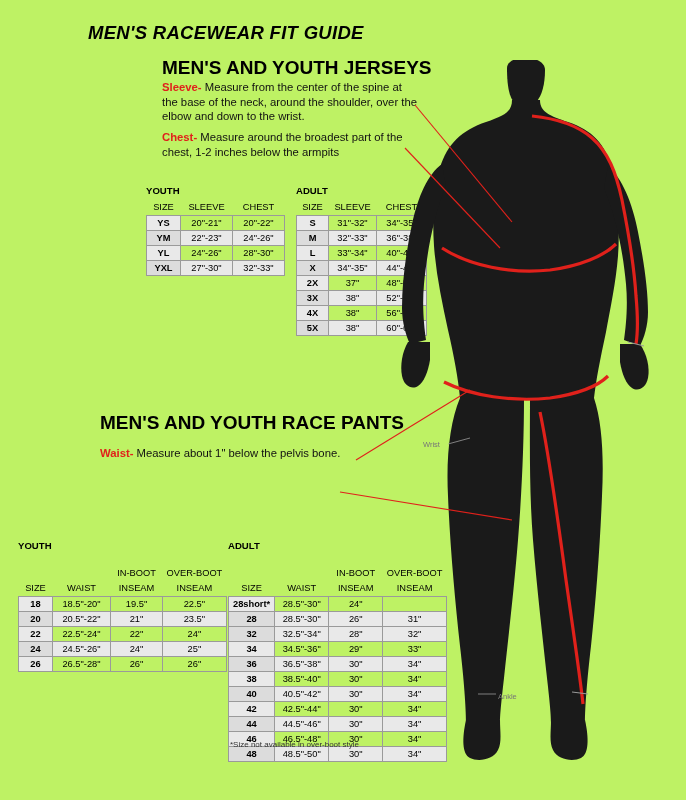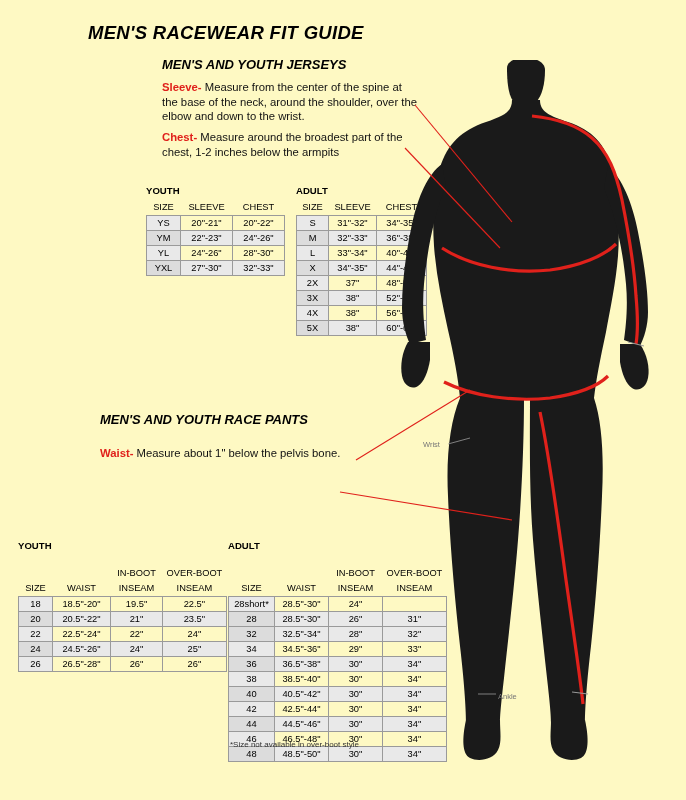--- a/index.html
+++ b/index.html
@@ -7,38 +7,37 @@
     margin: 0; padding: 0;
     width: 686px; height: 800px;
     background: #ffffff;
     font-family: "Liberation Sans", sans-serif;
     color: #000;
     overflow: hidden;
   }
   #page {
     position: relative;
     width: 686px; height: 800px;
-    background: #fef9c3;
+    background: #bef264;
   }
 
   
   .main-title {
     position: absolute;
     left: 88px; top: 22px;
     font-size: 18.5px;
     font-weight: bold;
     font-style: italic;
     letter-spacing: 0.3px;
     white-space: nowrap;
   }
   .section-title {
     position: absolute;
-    font-size: 13px;
+    font-size: 19px;
     font-weight: bold;
-    font-style: italic;
     white-space: nowrap;
   }
   #jersey-title { left: 162px; top: 57px; }
   #pants-title  { left: 100px; top: 412px; }
 
   
   .def {
     position: absolute;
     font-size: 11.3px;
     line-height: 14.5px;
@@ -61,21 +60,21 @@
   }
   .tbl th, .tbl td {
     border: 1px solid #9a9a9a;
     padding: 1px 4px;
     text-align: center;
     white-space: nowrap;
     line-height: 12px;
     height: 14px;
   }
   .tbl tbody td.sz {
-    font-weight: normal;
+    font-weight: bold;
     background: #e9e9e9;
     text-align: center;
   }
   .tbl tbody tr.alt td {
     background: #e9e9e9;
   }
   .tbl tbody tr.alt td.sz {
     background: #dcdcdc;
   }
   .grouphdr {

